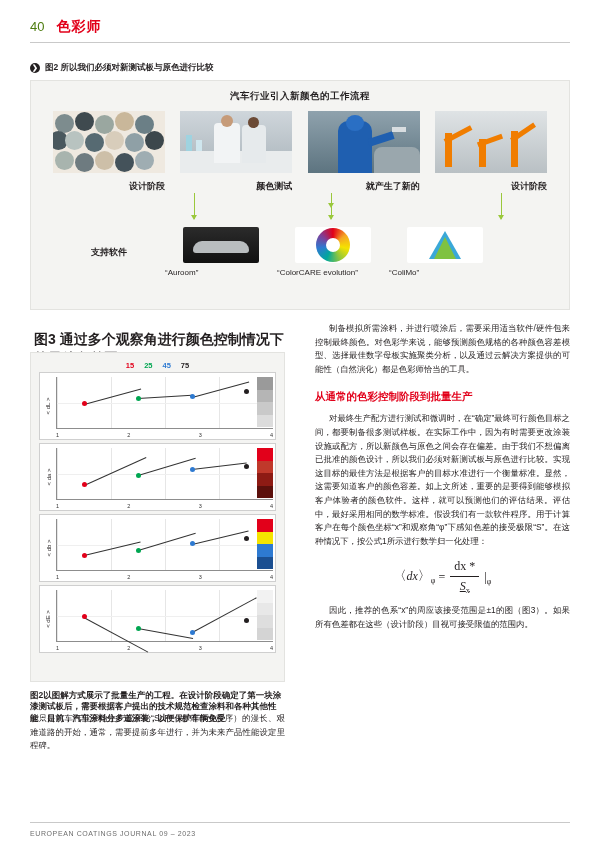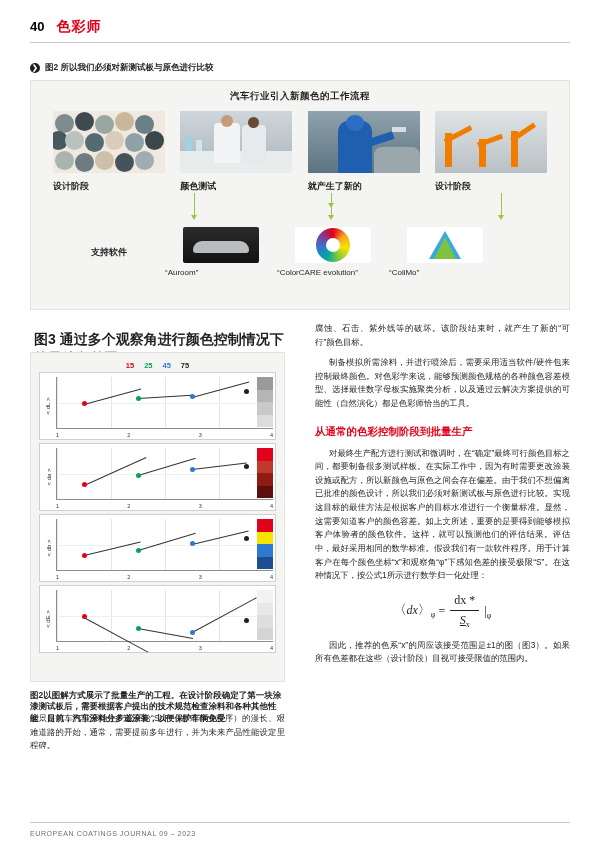--- a/index.html
+++ b/index.html
@@ -23,22 +23,22 @@
   .pg-header {
     position: absolute;
     left: 30px;
     top: 18px;
     display: flex;
     align-items: baseline;
     gap: 12px;
   }
   .pg-num {
     font-size: 13px;
-    font-weight: bold;
-    color: #000000;
+    font-weight: normal;
+    color: #4d7c0f;
   }
   .pg-section {
     font-size: 14px;
     font-weight: bold;
     color: #e2001a;
     letter-spacing: 1px;
   }
   .header-rule {
     position: absolute;
     left: 30px;
@@ -93,21 +93,21 @@
     padding: 8px 22px 0 22px;
   }
   .f2cell { width: 112px; }
   .f2img {
     width: 112px; height: 62px;
     overflow: hidden;
     position: relative;
     background: #ddd;
   }
   .f2lab {
-    text-align: left;
+    text-align: right;
     font-size: 9px;
     font-weight: bold;
     margin-top: 7px;
   }
 
   
   .mosaic { position: absolute; inset: 0; background: #efe9e0; }
   .mosaic i {
     position: absolute;
     width: 19px; height: 19px;
@@ -618,21 +618,20 @@
       </div>
   </div>
 
   <div class="fig2b-cap">图2以图解方式展示了批量生产的工程。在设计阶段确定了第一块涂漆测试板后，需要根据客户提出的技术规范检查涂料和各种其他性能：目前，汽车涂料分多道涂装，以便保护车辆免受</div>
 
   <div class="col col-left-bottom">
     <p>这只是汽车行业开始生产或开始“SoP”（标准作业程序）的漫长、艰难道路的开始，通常，需要提前多年进行，并为未来产品性能设定里程碑。</p>
   </div>
 
   <div class="col col-right">
-    <p>腐蚀、石击、紫外线等的破坏。该阶段结束时，就产生了新的“可行”颜色目标。</p>
     <p class="ind">制备模拟所需涂料，并进行喷涂后，需要采用适当软件/硬件包来控制最终颜色。对色彩学来说，能够预测颜色规格的各种颜色容差模型、选择最佳数字母板实施聚类分析，以及通过云解决方案提供的可能性（自然演化）都是色彩师恰当的工具。</p>
 
     <h3 class="sub">从通常的色彩控制阶段到批量生产</h3>
 
     <p class="ind">对最终生产配方进行测试和微调时，在“确定”最终可行颜色目标之间，都要制备很多测试样板。在实际工作中，因为有时需要更改涂装设施或配方，所以新颜色与原色之间会存在偏差。由于我们不想偏离已批准的颜色设计，所以我们必须对新测试板与原色进行比较。实现这目标的最佳方法是根据客户的目标水准进行一个衡量标准。显然，这需要知道客户的颜色容差。如上文所述，重要的是要得到能够模拟客户体验者的颜色软件。这样，就可以预测他们的评估结果。评估中，最好采用相同的数学标准。假设我们有一款软件程序。用于计算客户在每个颜色坐标“x”和观察角“φ”下感知色差的接受极限“S”。在这种情况下，按公式1所示进行数学归一化处理：</p>
 
     <div class="formula">
       <span>
         <span class="bar-left">〈</span><i>dx</i><span class="bar-right">〉</span><span class="sub-s">φ</span>
       </span>

